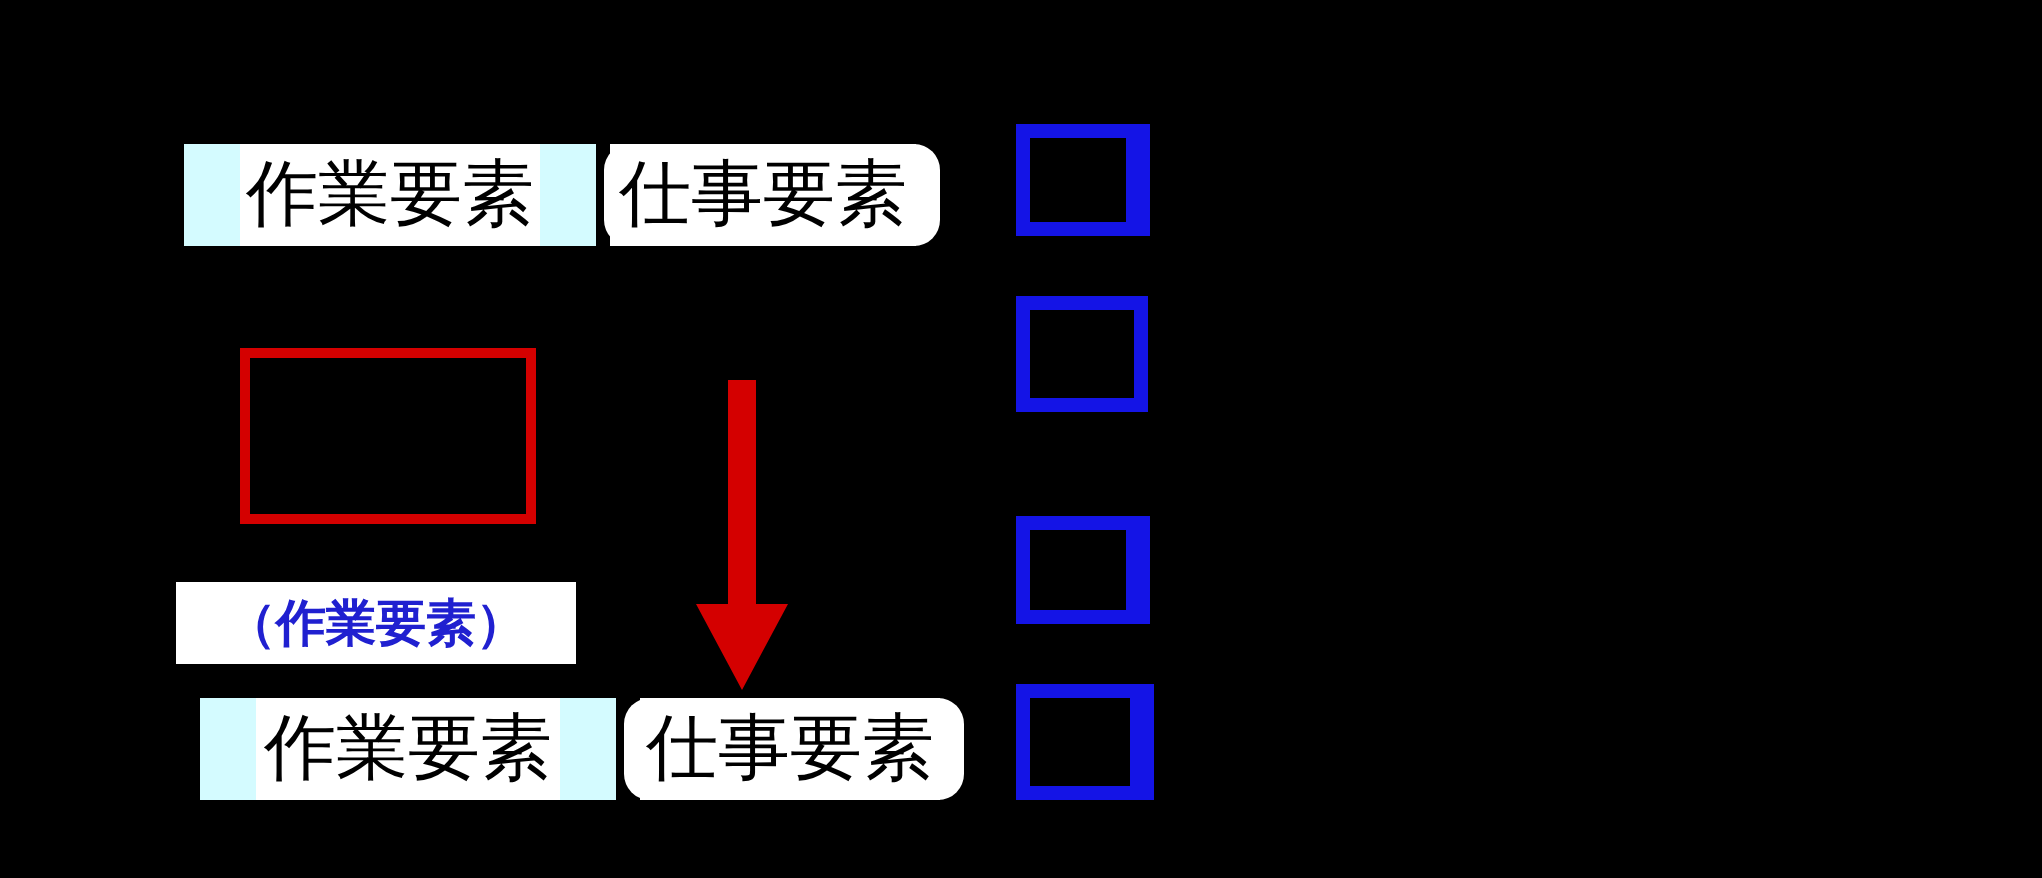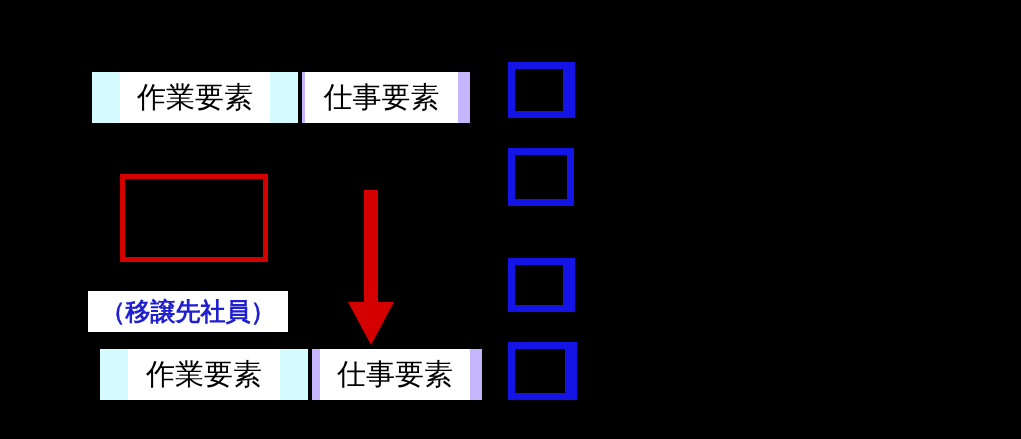--- a/index.html
+++ b/index.html
@@ -47,26 +47,26 @@
   }
   .cell .inner {
     position: absolute;
     top: 0;
     bottom: 0;
     background: #ffffff;
     display: flex;
     align-items: center;
     justify-content: center;
     color: #000000;
-    font-size: 29px;
+    font-size: 36px;
     font-weight: normal;
     white-space: nowrap;
   }
   .cell-task  { background: #d4fbff; }   
-  .cell-job   { background: #c4b5fd; }   
+  .cell-job   { background: #ffffff; border-radius: 13px; }   
 
   
   #strip-upper { left: 92px; top: 72px; height: 51px; }
   #strip-upper .cell-task { width: 206px; }
   #strip-upper .cell-task .inner { left: 28px; right: 28px; }
   #strip-upper .cell-gap  { width: 4px; background: #000000; }
   #strip-upper .cell-job  { width: 168px; }
   #strip-upper .cell-job .inner { left: 3px; right: 12px; }
 
   
@@ -136,21 +136,21 @@
       <span class="inner">仕事要素</span>
     </div>
   </div>
 
   <div id="red-box"></div>
 
   <svg id="down-arrow" viewBox="0 0 62 155" preserveAspectRatio="none">
     <polygon points="24,0 38,0 38,112 54,112 31,155 8,112 24,112" fill="#d40000"></polygon>
   </svg>
 
-  <div id="role-lower" class="role-label">（移譲先社員）</div>
+  <div id="role-lower" class="role-label">（作業要素）</div>
 
   <div id="strip-lower" class="strip">
     <div class="cell cell-task">
       <span class="inner">作業要素</span>
     </div>
     <div class="cell cell-gap"></div>
     <div class="cell cell-job">
       <span class="inner">仕事要素</span>
     </div>
   </div>

